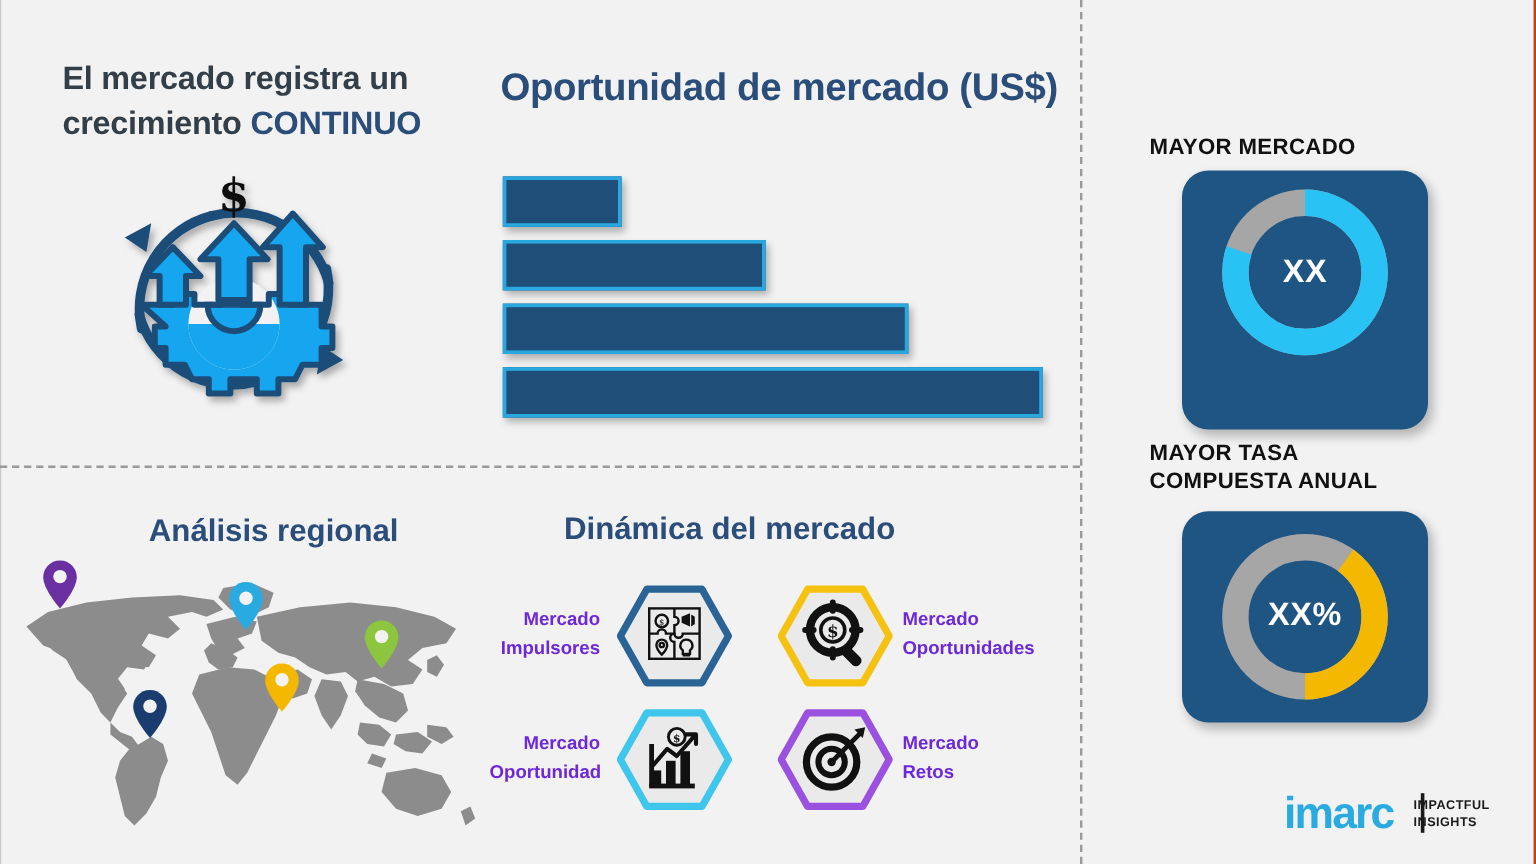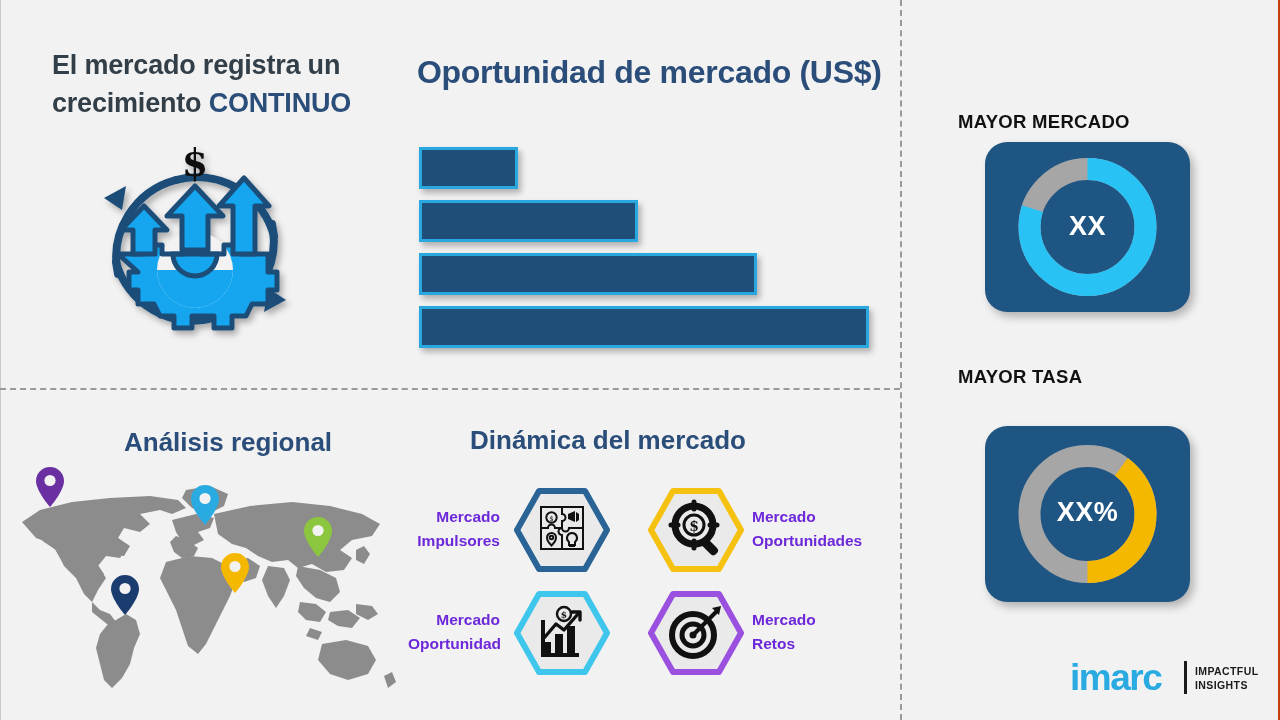--- a/index.html
+++ b/index.html
@@ -140,21 +140,21 @@
     font-weight: bold;
     color: #111111;
     text-align: left;
     line-height: 1.28;
     letter-spacing: 0.3px;
     width: 260px;
   }
   .donut-card {
     position: absolute;
     width: 205px;
-    height: 170px;
+    height: 216px;
     background: #1f5582;
     border-radius: 22px;
     box-shadow: 4px 5px 9px rgba(0,0,0,0.26);
   }
   .donut-card.tall { height: 176px; }
   .donut-svg { position: absolute; left: 0; top: 0; }
   .donut-center {
     position: absolute;
     width: 100%;
     text-align: center;
@@ -177,21 +177,21 @@
     font-family: Liberation Sans, sans-serif;
   }
   .logo-bar {
     position: absolute;
     left: 122px; top: 5px;
     width: 3px; height: 33px;
     background: #1a1a1a;
   }
   .logo-tag {
     position: absolute;
-    left: 133px; top: 8px;
+    left: 116px; top: 8px;
     font-size: 10.5px;
     font-weight: bold;
     color: #1a1a1a;
     line-height: 1.38;
     letter-spacing: 0.4px;
   }
 </style>
 </head>
 <body>
 
@@ -423,20 +423,21 @@
   <div class="donut-card" style="left:985px;top:142px;">
     <svg class="donut-svg" width="205" height="170" viewBox="0 0 205 170">
       <circle cx="102.5" cy="85" r="58" fill="none" stroke="#a6a6a6" stroke-width="22"></circle>
       <circle cx="102.5" cy="85" r="58" fill="none" stroke="#29c2f5" stroke-width="22" stroke-dasharray="291.6 72.9" transform="rotate(-90 102.5 85)"></circle>
     </svg>
     <div class="donut-center" style="top:69px;">XX</div>
   </div>
 
   <div class="panel-title" style="left:958px;top:365px;">
     <span>MAYOR TASA</span><br>
+    <span>COMPUESTA ANUAL</span>
   </div>
 
   <div class="donut-card tall" style="left:985px;top:426px;">
     <svg class="donut-svg" width="205" height="176" viewBox="0 0 205 176">
       <circle cx="102.5" cy="88" r="58" fill="none" stroke="#a6a6a6" stroke-width="22"></circle>
       <circle cx="102.5" cy="88" r="58" fill="none" stroke="#f5b800" stroke-width="22" stroke-dasharray="145.8 218.7" transform="rotate(-90 102.5 88) scale(-1 1) translate(-205 0)"></circle>
     </svg>
     <div class="donut-center" style="top:71px;">XX%</div>
   </div>
 

